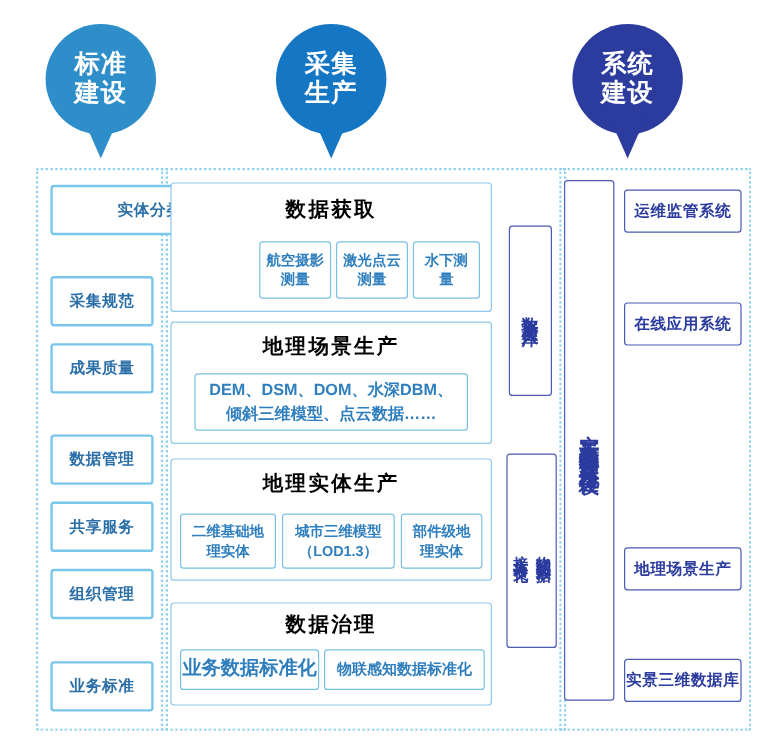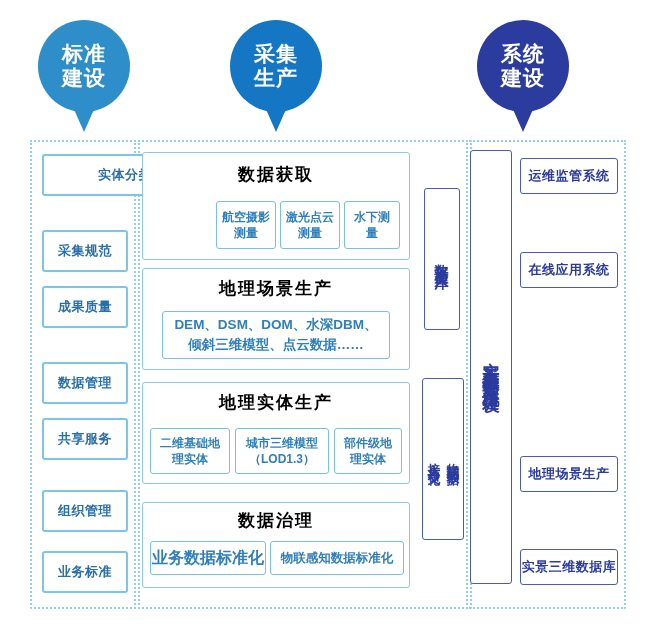--- a/index.html
+++ b/index.html
@@ -123,21 +123,21 @@
   </div>
   <div class="lbox" style="left:42px;top:286px;width:82px;height:38px;">
     <span>成果质量</span>
   </div>
   <div class="lbox" style="left:42px;top:362px;width:82px;height:38px;">
     <span>数据管理</span>
   </div>
   <div class="lbox" style="left:42px;top:418px;width:82px;height:38px;">
     <span>共享服务</span>
   </div>
-  <div class="lbox" style="left:42px;top:474px;width:82px;height:38px;margin-top:16px;">
+  <div class="lbox" style="left:42px;top:474px;width:82px;height:38px;">
     <span>组织管理</span>
   </div>
   <div class="lbox" style="left:42px;top:551px;width:82px;height:38px;">
     <span>业务标准</span>
   </div>
 
   <div class="panel" style="left:142px;top:152px;width:266px;height:106px;">
     <div class="panel-title" style="margin-top:10px;">数据获取</div>
   </div>
   <div class="chip" style="left:216px;top:201px;width:58px;height:46px;">

